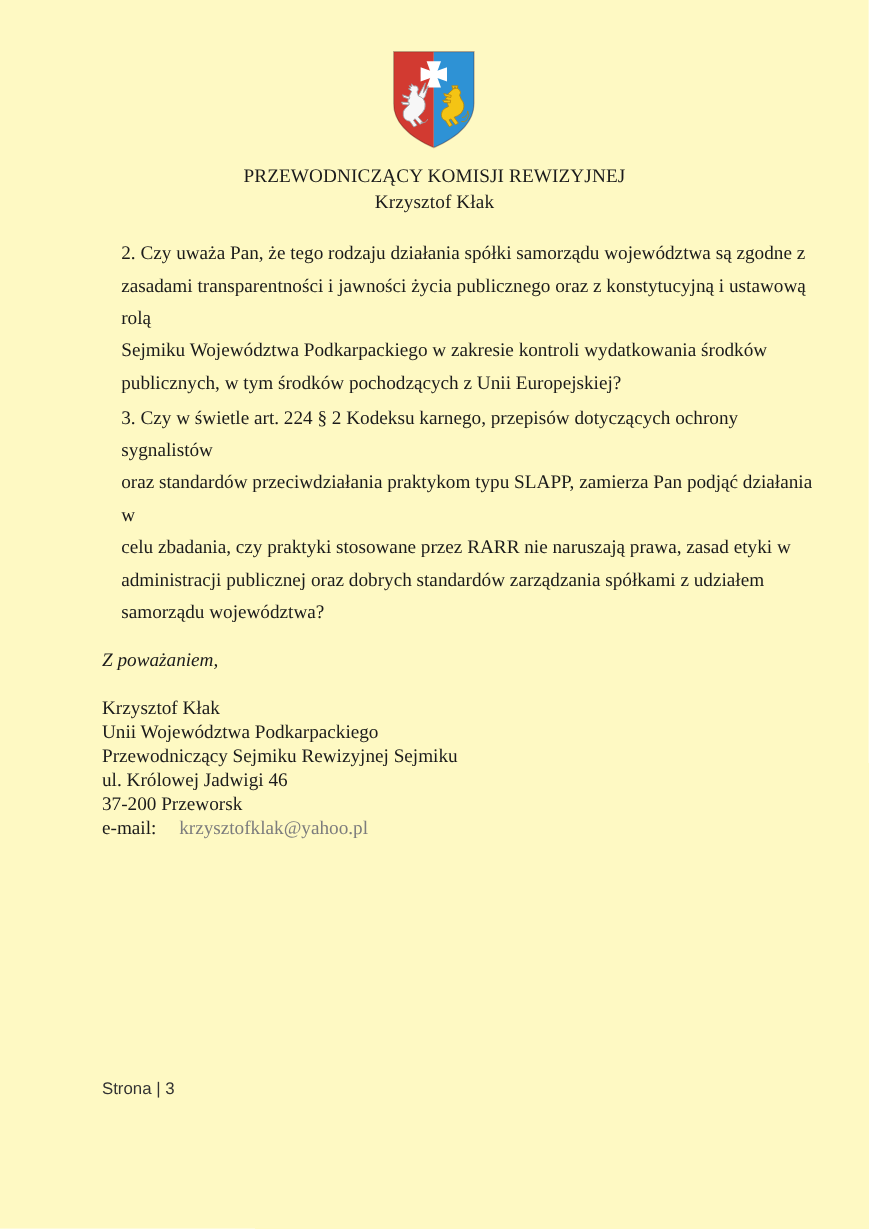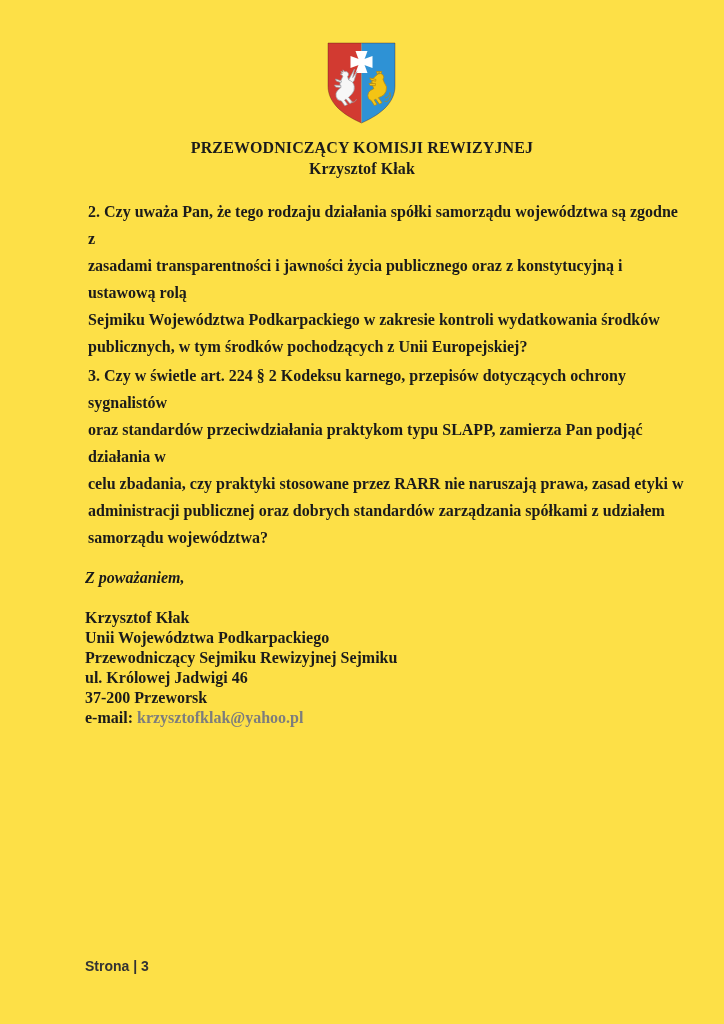--- a/index.html
+++ b/index.html
@@ -1,24 +1,23 @@
 <!DOCTYPE html>
 <html><head>
 <meta charset="utf-8">
 <style>
   html, body { margin: 0; padding: 0; background: #ffffff; }
   .page {
     position: relative;
     width: 724px;
     height: 1024px;
-    background: #fde047;
+    background: #fef9c3;
     overflow: hidden;
     font-family: "Liberation Serif", "DejaVu Serif", serif;
     color: #1b1b1b;
-    font-weight: bold;
   }
   .coa {
     position: absolute;
     left: 322px;
     top: 40px;
     width: 79px;
     height: 86px;
   }
   .letterhead {
     position: absolute;
@@ -32,43 +31,43 @@
   }
   .letter-body {
     position: absolute;
     left: 85px;
     top: 198px;
     width: 600px;
     font-size: 16px;
     line-height: 27px;
   }
   .para {
-    margin: 0 0 2px 3px;
+    margin: 0 0 2px 16px;
     white-space: pre-line;
   }
   .closing {
     margin: 13px 0 0 0;
     font-style: italic;
   }
   .signature {
     margin-top: 17px;
     font-size: 16px;
     line-height: 20px;
   }
   .email-label { color: #1b1b1b; }
   .email-link {
     color: #7d7d7d;
     text-decoration: none;
-    margin-left: 4px;
+    margin-left: 19px;
     cursor: pointer;
   }
   .page-footer {
     position: absolute;
     left: 85px;
-    top: 956px;
+    top: 897px;
     font-family: "Liberation Sans", "DejaVu Sans", sans-serif;
     font-size: 14px;
     line-height: 20px;
     color: #333333;
     text-align: center;
   }
 </style>
 </head>
 <body>
 

